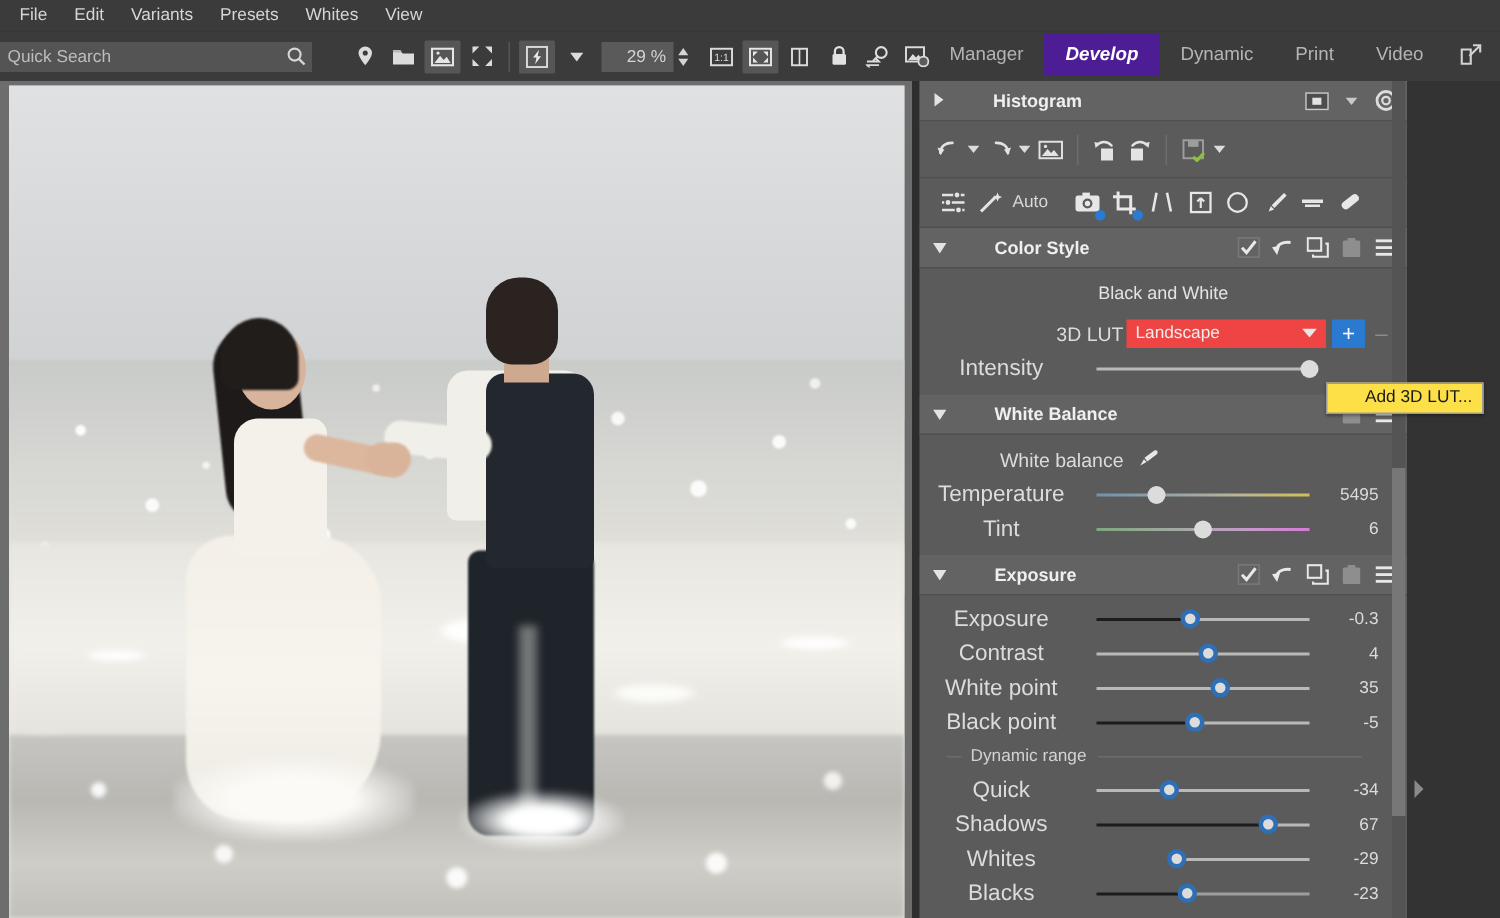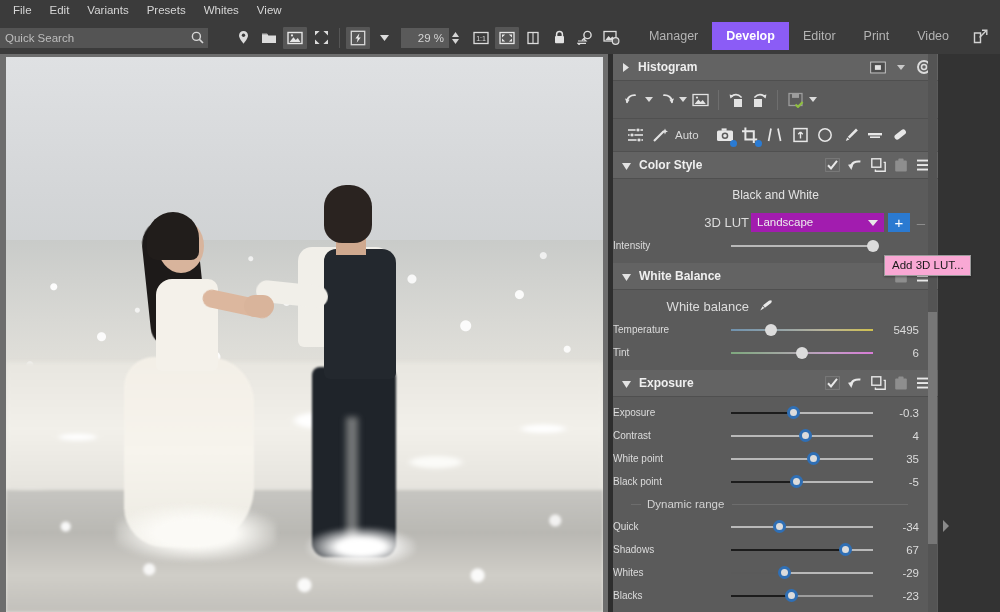--- a/index.html
+++ b/index.html
@@ -56,21 +56,21 @@
   .spin div { width: 9px; height: 7px; display: flex; align-items: center; justify-content: center; }
 
   
   .modes {
     position: absolute; right: 0; top: 18px; height: 36px;
     display: flex; align-items: center;
   }
   .mode {
     font-size: 12.5px; color: #b4b4b4; padding: 7px 14px; cursor: default;
   }
-  .mode.active { background: #8b5cf6; color: #ffffff; font-weight: bold; }
+  .mode.active { background: #4c1d95; color: #ffffff; font-weight: bold; font-style: italic; }
   .mode-ext { padding: 7px 12px 7px 10px; display:flex; align-items:center; }
 
   
   .viewer {
     position: absolute; left: 0; top: 54px; width: 608px; height: 558px;
     background: #6d6d6d; padding: 3px 5px 0 6px;
   }
   .photo {
     position: relative; width: 597px; height: 555px; overflow: hidden;
     background: linear-gradient(180deg,#d9dadb 0%, #cfd1d2 22%, #d6d7d2 34%, #e2e0da 55%, #eceae4 75%, #e7e5df 100%);
@@ -163,21 +163,21 @@
 
   
   .rpanel {
     position: absolute; left: 613px; top: 54px; width: 325px; height: 558px;
     background: #5b5b5b; overflow: hidden;
   }
   .rp-far { position:absolute; left:938px; top:54px; width:62px; height:558px; background:#333333; }
 
   .panel-head {
     height: 27px; background: #636363; display: flex; align-items: center;
-    border-bottom: 1px solid #4f4f4f; padding: 0 6px 0 9px;
+    border-bottom: 1px solid #4f4f4f; padding: 0 6px 0 9px; gap: 24px;
   }
   .panel-head .tri { margin-right: 8px; }
   .panel-title { font-size: 12px; color: #efefef; font-weight: bold; flex: 1; }
   .head-icons { display: flex; align-items: center; gap: 7px; }
   .hi { width: 16px; height: 16px; display:flex; align-items:center; justify-content:center; cursor: default; }
 
   .row-toolbar {
     height: 38px; display: flex; align-items: center; padding-left: 8px;
     border-bottom: 1px solid #505050; background:#5b5b5b;
   }
@@ -197,33 +197,33 @@
   .seg {
     display:flex; height: 22px; margin: 5px 8px 4px 8px; background:#5b5b5b;
   }
   .seg div { flex:1; display:flex; align-items:center; justify-content:center;
     font-size:12px; color:#e3e3e3; cursor:default; }
   .seg div.on { background:#3c3c3c; }
 
   .field-row { height: 24px; display:flex; align-items:center; padding: 0 6px 0 0; }
   .fr-label { width: 138px; text-align:right; font-size:13px; color:#dcdcdc; padding-right:2px; }
   .combo {
-    flex: 1; height: 19px; background:#a21caf; display:flex; align-items:center;
+    flex: 1; height: 19px; background:#ef4444; display:flex; align-items:center;
     padding-left:6px; font-size:11.5px; color:#ededed; position:relative;
   }
   .combo .cv { flex:1; }
   .combo .carot { margin-right:6px; }
   .plusbtn { width:22px; height:19px; background:#2b7ad1; display:flex; align-items:center;
     justify-content:center; margin-left:4px; color:#fff; font-size:15px; line-height:1; }
   .minusbtn { width:22px; height:19px; display:flex; align-items:center; justify-content:center;
     color:#8c8c8c; font-size:15px; }
   .eyed { width:22px; height:19px; display:flex; align-items:center; justify-content:center; margin-left:4px;}
 
   .slider-row { height: 23px; display:flex; align-items:center; }
-  .sl-label { width: 118px; text-align:left; font-size:10px; color:#dcdcdc; padding-right:9px; }
+  .sl-label { width: 118px; text-align:center; font-size:15px; color:#dcdcdc; padding-right:9px; }
   .sl-track { position:relative; width: 142px; height: 16px; display:flex; align-items:center; }
   .sl-line { position:absolute; left:0; right:0; height:2px; background:#b9b9b9; }
   .sl-line.grad-temp { background: linear-gradient(90deg,#6f92ae 0%, #9aa6a6 40%, #b9b49a 65%, #cfc04e 100%); }
   .sl-line.grad-tint { background: linear-gradient(90deg,#7ea87e 0%, #a8a8a8 42%, #c59bc8 70%, #d77bd6 100%); }
   .sl-line.dark-left { background: linear-gradient(90deg,#1c1c1c 0%, #1c1c1c 46%, #b9b9b9 46%, #b9b9b9 100%); }
   .sl-knob {
     position:absolute; width:12px; height:12px; border-radius:50%;
     background:#dcdcdc; transform:translateX(-6px);
   }
   .sl-knob.ring { background:#dcdcdc; border:3px solid #2f6fb5; width:13px; height:13px; }
@@ -231,23 +231,23 @@
 
   .subhead { height: 22px; display:flex; align-items:center; padding-left:18px; }
   .subhead .lbl { font-size:11.5px; color:#d2d2d2; margin-right:8px; }
   .subhead .ln { flex:1; height:1px; background:#6d6d6d; margin-right:30px; }
   .subhead .lnleft { width:10px; height:1px; background:#6d6d6d; margin-right:6px; }
 
   .sec-spacer { height: 6px; }
 
   
   .tooltip {
-    position:absolute; left: 884px; top: 255px; background:#f9a8d4;
+    position:absolute; left: 884px; top: 255px; background:#fde047;
     border:1px solid #9b9b9b; color:#1a1a1a; font-size:11.5px;
-    padding: 3px 6px 4px 7px; z-index: 40; white-space: nowrap;
+    padding: 3px 6px 4px 25px; z-index: 40; white-space: nowrap;
     box-shadow: 0 1px 2px rgba(0,0,0,.35);
   }
 
   
   .vscroll { position:absolute; right: 1px; top: 0; width: 9px; height: 558px; background:#545454; }
   .vthumb { position:absolute; left:0; top: 258px; width:9px; height: 232px; background:#777777; }
 
   .collapse-arrow {
     position:absolute; left: 939px; top: 516px; width: 14px; height: 20px;
     display:flex; align-items:center; justify-content:center;
@@ -370,21 +370,21 @@
             <path d="M2.4 10 5.6 6l2 2.3 1.8-1.8 2.4 3.5z" fill="#dcdcdc"></path>
             <circle cx="12.6" cy="11" r="3.3" fill="#5b5b5b" stroke="#dcdcdc" stroke-width="1.2"></circle>
           </svg>
       </div>
     </div>
   </div>
 
   <div class="modes">
     <div class="mode">Manager</div>
     <div class="mode active">Develop</div>
-    <div class="mode">Editor</div>
+    <div class="mode">Dynamic</div>
     <div class="mode">Print</div>
     <div class="mode">Video</div>
     <div class="mode mode-ext">
       <svg width="15" height="15" viewBox="0 0 15 15">
           <path d="M1.5 4h6v9.5H1.5z" fill="none" stroke="#d2d2d2" stroke-width="1.4"></path>
           <path d="M9 1.2h4.8V6" fill="none" stroke="#d2d2d2" stroke-width="1.4"></path>
           <line x1="13.4" y1="1.6" x2="6.6" y2="8.4" stroke="#d2d2d2" stroke-width="1.4"></line>
         </svg>
     </div>
   </div>

